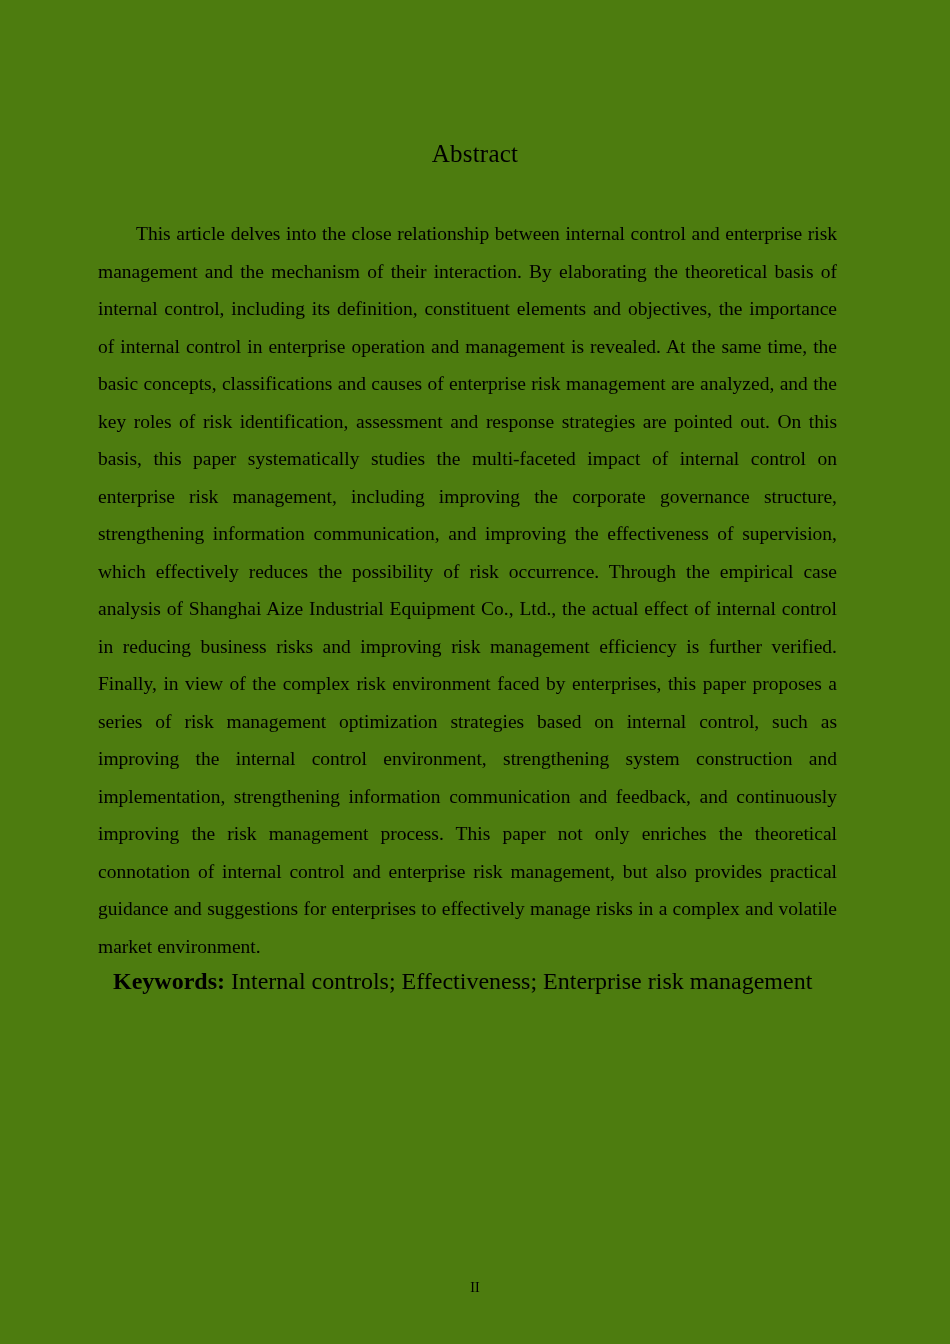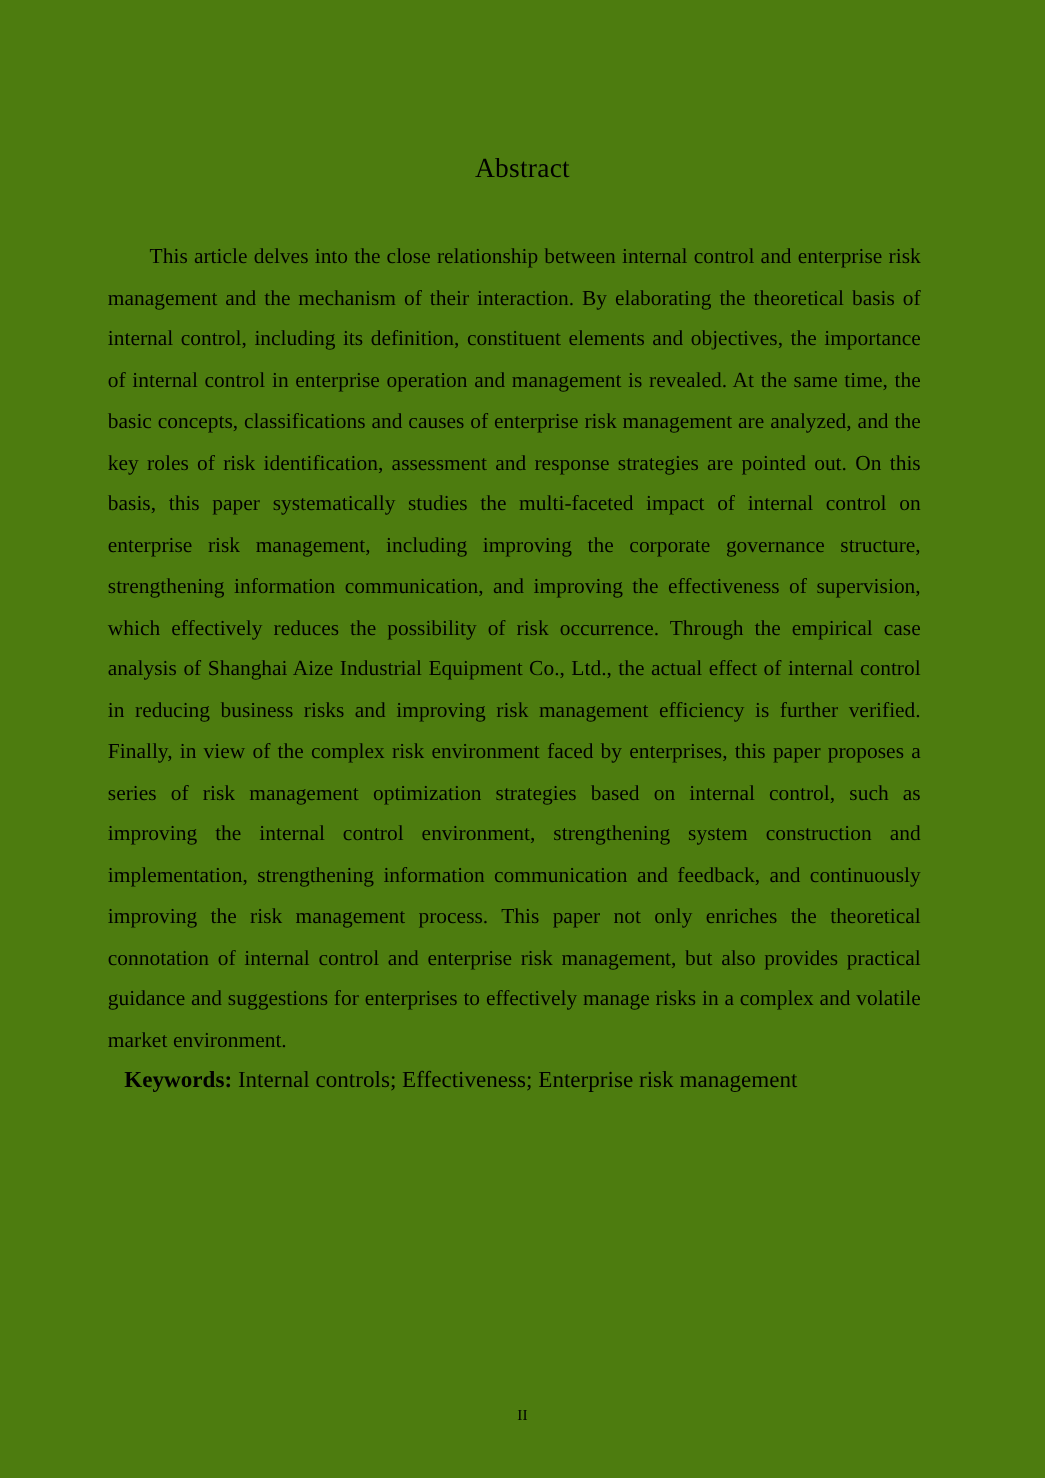--- a/index.html
+++ b/index.html
@@ -47,21 +47,21 @@
     text-indent: 38px;
     word-spacing: 0.2px;
     hyphens: none;
   }
 
   .keywords-line {
     position: absolute;
     left: 113px;
     top: 963px;
     width: 739px;
-    font-size: 21px;
+    font-size: 24px;
     line-height: 37.5px;
     text-align: left;
     white-space: nowrap;
   }
 
   .keywords-label {
     font-weight: bold;
   }
 
   .keywords-value {

